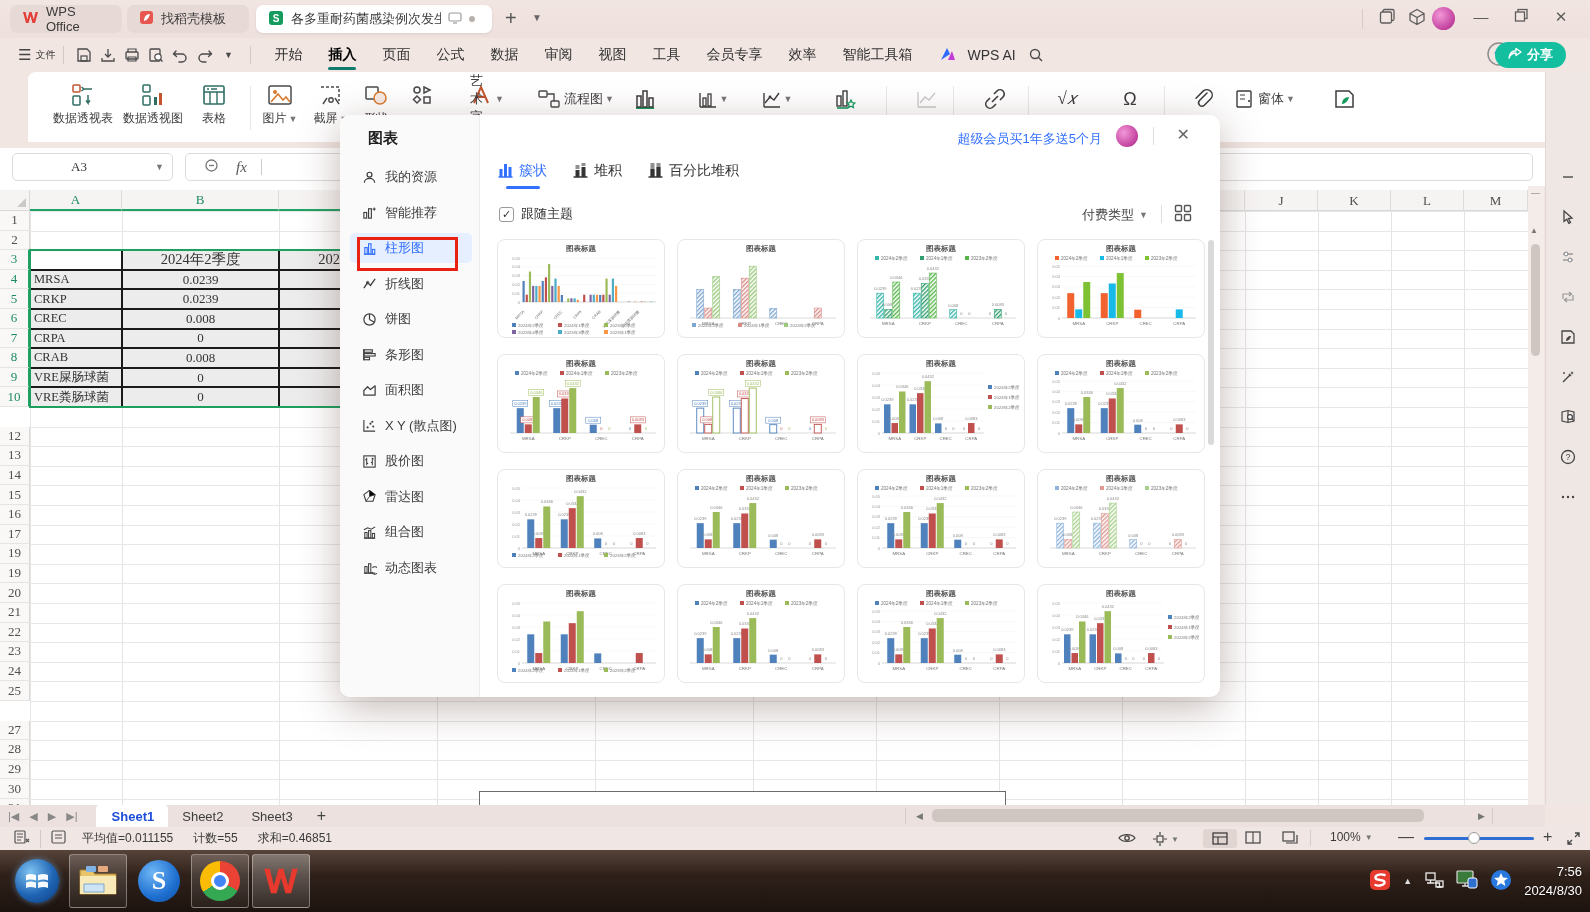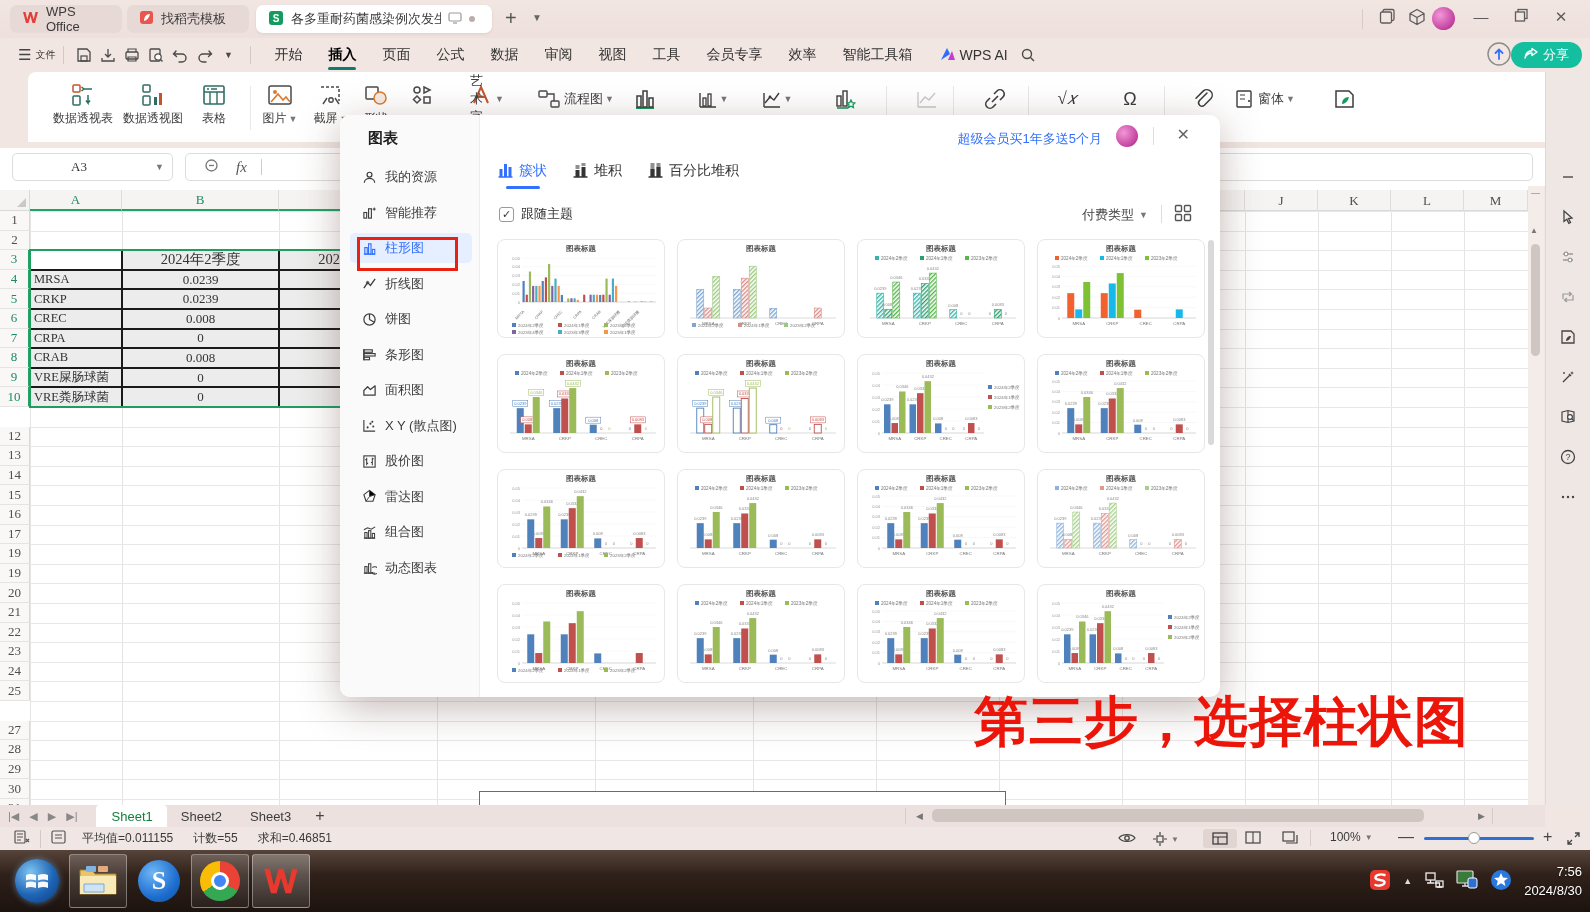--- a/index.html
+++ b/index.html
@@ -47,21 +47,21 @@
   .side-item.active { background:#e6efff; color:#3370ff; }
   .dlg-tab { display:flex; align-items:center; gap:6px; font-size:14px; color:#343434; position:relative; padding-bottom:8px; }
   .dlg-tab.active { color:#3370ff; }
   .dlg-tab.active::after { content:""; position:absolute; bottom:0; left:50%; transform:translateX(-50%); width:34px; height:3px; border-radius:2px; background:#3370ff; }
   .thumb { position:absolute; width:168px; height:99px; border:1px solid #e7e7e7; border-radius:8px; background:#fff; overflow:hidden; }
   .redbox { position:absolute; border:3px solid #e82112; z-index:12; }
   .annotation { position:absolute; color:#ec150a; font-size:54px; font-weight:600; letter-spacing:1px; z-index:20; white-space:nowrap; font-family:"Liberation Sans",sans-serif; }
   
   .navrow { left:0; top:805px; width:1545px; height:22px; background:#ece1de; display:flex; align-items:center; z-index:5; }
   .sheet-tab { height:22px; padding:0 14px; display:flex; align-items:center; font-size:13px; color:#3c3c3c; }
-  .sheet-tab.active { background:#fff; color:#15803d; font-weight:normal; border-radius:4px 4px 0 0;padding-left:16px; }
+  .sheet-tab.active { background:#fff; color:#1d4ed8; font-weight:bold; border-radius:4px 4px 0 0;padding-left:16px; }
   .statusrow { left:0; top:827px; width:1590px; height:23px; background:#f0e6e3; display:flex; align-items:center; font-size:12px; color:#3a3a3a; z-index:5; }
   .taskbar { left:0; top:850px; width:1590px; height:62px; background:linear-gradient(#57443a,#2f211a 40%,#1d130e); display:flex; align-items:center; z-index:30; }
   .task-tile { width:58px; height:54px; margin-left:3px; display:flex; align-items:center; justify-content:center; border-radius:3px; }
   .tile-framed { border:1px solid rgba(255,255,255,.35); background:linear-gradient(rgba(255,255,255,.18),rgba(255,255,255,.05)); }
   .vline { width:1px; height:18px; background:#d4c9c5; }
   .scrollthumb { position:absolute; background:#cfc6c2; border-radius:5px; }
 </style>
 </head>
 <body>
 
@@ -161,38 +161,38 @@
         <div class="menu-tab">页面</div>
         <div class="menu-tab">公式</div>
         <div class="menu-tab">数据</div>
         <div class="menu-tab">审阅</div>
         <div class="menu-tab">视图</div>
         <div class="menu-tab">工具</div>
         <div class="menu-tab">会员专享</div>
         <div class="menu-tab">效率</div>
         <div class="menu-tab">智能工具箱</div>
       </div>
-    <div class="flex" style="margin-left:14px;gap:2px;justify-content:center;">
+    <div class="flex" style="margin-left:14px;gap:10px;justify-content:center;">
       <span><svg width="18" height="16" viewBox="0 0 18 16">
             <path d="M2 14 L8 2 L11 8 Z" fill="#2f6bff"></path>
             <path d="M9 14 L13 5 L16 14 Z" fill="#c43cd6"></path>
           </svg></span>
       <span style="font-size:14px;">WPS AI</span>
     </div>
     <div class="mini-ic" style="margin-left:8px;">
         <svg width="16" height="16" viewBox="0 0 16 16">
           <circle cx="7" cy="7" r="4.5" fill="none" stroke="#4a4a4a" stroke-width="1.4"></circle>
           <path d="M10.5 10.5 L14 14" stroke="#4a4a4a" stroke-width="1.4"></path>
         </svg>
       </div>
     <div class="abs" style="right:78px;top:3px;"><svg width="26" height="26" viewBox="0 0 26 26">
           <circle cx="13" cy="13" r="11" fill="none" stroke="#8b8b8b" stroke-width="1.4"></circle>
           <path d="M13 18 V9 M9.5 12 L13 8.5 L16.5 12" fill="none" stroke="#3370ff" stroke-width="1.8" stroke-linecap="round"></path>
         </svg></div>
-    <div class="abs share-btn" style="right:8px;top:4px;">
+    <div class="abs share-btn" style="right:24px;top:4px;font-weight:bold;">
       <span><svg width="14" height="13" viewBox="0 0 14 13">
             <path d="M8 1.5 L13 5 L8 8.5 V6 C4 6 2 8 1 11 C1.5 7 4 3.8 8 3.8 Z" fill="none" stroke="#fff" stroke-width="1.4" stroke-linejoin="round"></path>
           </svg></span>
       <span>分享</span>
     </div>
   </div>
 
   <div class="abs ribbon-panel">
     <div class="rb-big" style="left:22px;">
       <div class="ic">
@@ -1486,21 +1486,20 @@
           </div>
         </div>
       <div class="abs" style="right:6px;top:125px;width:6px;height:440px;">
         <div class="scrollthumb" style="left:0;top:0;width:6px;height:205px;background:#d9d9d9;"></div>
       </div>
     </div>
 
     <div class="redbox" style="left:17px;top:122px;width:101px;height:34px;"></div>
   </div>
 
-  <div class="annotation" style="left:974px;top:686px;">第三步，选择柱状图</div>
 
   <div class="abs navrow">
     <div class="flex" style="margin-left:8px;gap:10px;color:#888;font-size:11px;">
       <span>|◀</span>
       <span>◀</span>
       <span>▶</span>
       <span>▶|</span>
     </div>
     <div id="sheet-tabs" class="flex" style="margin-left:18px;">
         <div class="sheet-tab active">Sheet1</div>

